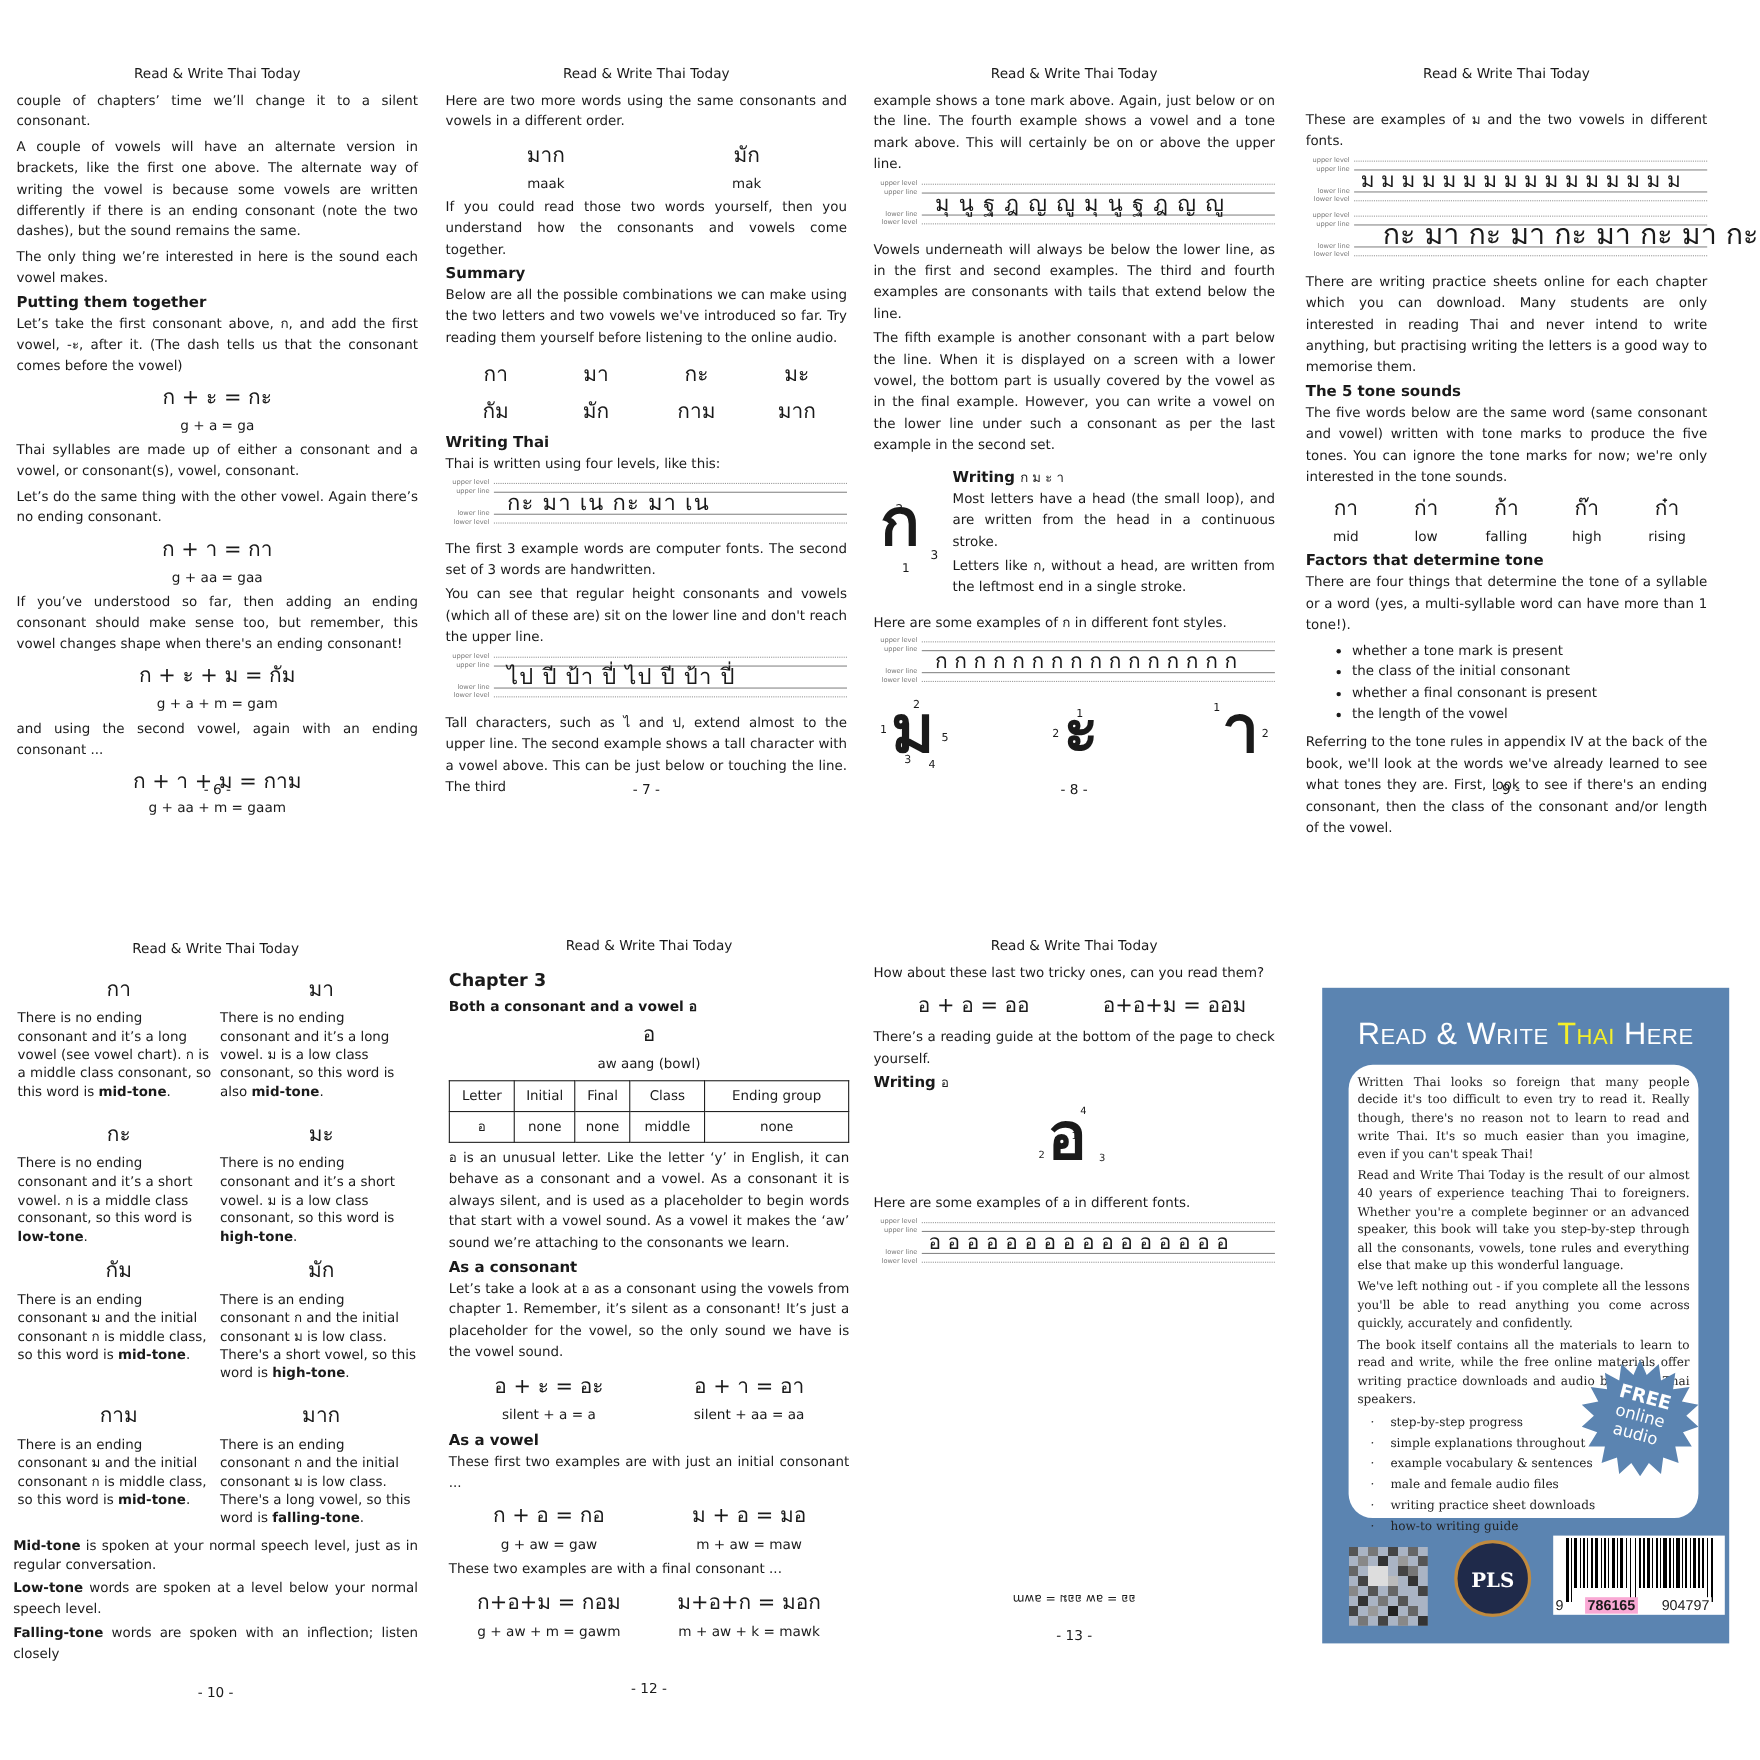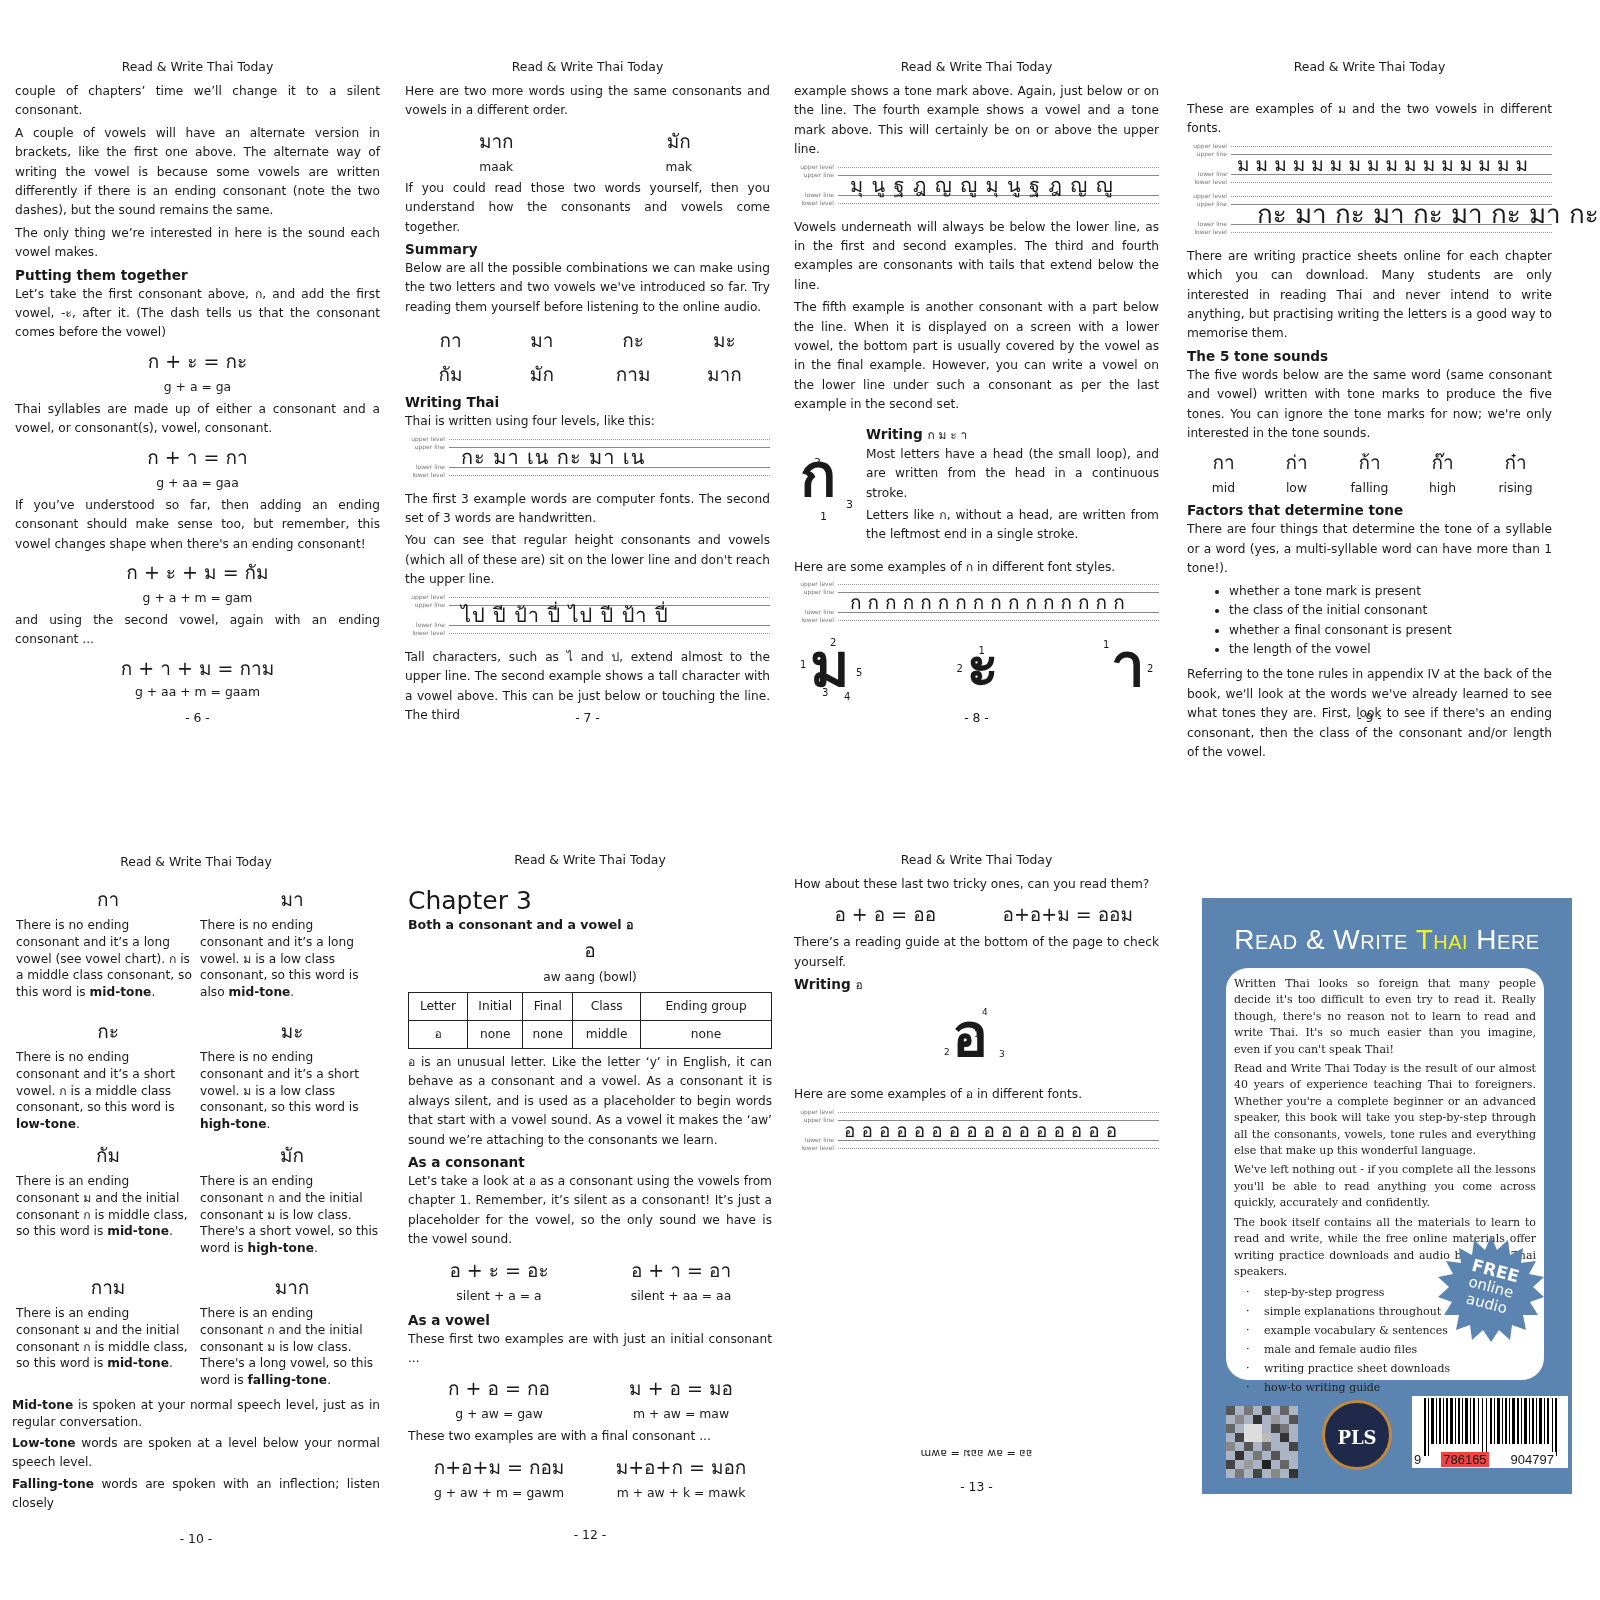--- a/index.html
+++ b/index.html
@@ -54,20 +54,21 @@
 <div class="page" style="left:15px; top:58px; width:365px; height:670px;">
   <div class="hdr">Read &amp; Write Thai Today</div>
   <p>couple of chapters’ time we’ll change it to a silent consonant.</p>
   <p>A couple of vowels will have an alternate version in brackets, like the first one above. The alternate way of writing the vowel is because some vowels are written differently if there is an ending consonant (note the two dashes), but the sound remains the same.</p>
   <p>The only thing we’re interested in here is the sound each vowel makes.</p>
   <h3>Putting them together</h3>
   <p>Let’s take the first consonant above, ก, and add the first vowel, -ะ, after it. (The dash tells us that the consonant comes before the vowel)</p>
   <div class="eq th">ก + ะ = กะ</div>
   <div class="tr">g + a = ga</div>
   <p>Thai syllables are made up of either a consonant and a vowel, or consonant(s), vowel, consonant.</p>
+  <p>Let’s do the same thing with the other vowel. Again there’s no ending consonant.</p>
   <div class="eq th">ก + า = กา</div>
   <div class="tr">g + aa = gaa</div>
   <p>If you’ve understood so far, then adding an ending consonant should make sense too, but remember, this vowel changes shape when there's an ending consonant!</p>
   <div class="eq th">ก + ะ + ม = กัม</div>
   <div class="tr">g + a + m = gam</div>
   <p>and using the second vowel, again with an ending consonant ...</p>
   <div class="eq th">ก + า + ม = กาม</div>
   <div class="tr" style="margin-bottom:0; line-height:18px;">g + aa + m = gaam</div>
   <div class="pnum" style="top:650px;">- 6 -</div>
 </div>
@@ -279,21 +280,21 @@
       </div>
   </div>
   <p style="margin-top:8px; line-height:17px;"><b>Mid-tone</b><span> is spoken at your normal speech level, just as in regular conversation.</span></p>
   <p style="line-height:19px;"><b>Low-tone</b><span> words are spoken at a level below your normal speech level.</span></p>
   <p><b>Falling-tone</b><span> words are spoken with an inflection; listen closely</span></p>
   <div class="pnum" style="top:676px;">- 10 -</div>
 </div>
 
 <div class="page" style="left:408px; top:851px; width:364px; height:690px;">
   <div class="hdr">Read &amp; Write Thai Today</div>
-  <div style="font-size:25px; font-weight:normal; line-height:28px; margin-top:12px;">Chapter 3</div>
+  <div style="font-size:16px; font-weight:bold; line-height:28px; margin-top:2px;">Chapter 3</div>
   <h3 style="font-size:12.6px; margin-top:0;">Both a consonant and a vowel อ</h3>
   <div style="text-align:center; font-size:19px; line-height:32px;">อ</div>
   <div style="text-align:center; line-height:22px;">aw aang (bowl)</div>
   <table class="ltr">
     <tbody>
         <tr>
       <td>Letter</td>
       <td>Initial</td>
       <td>Final</td>
       <td>Class</td>
@@ -466,17 +467,17 @@
         <rect x="124" y="0" width="1" height="46"></rect>
           <rect x="127" y="0" width="3" height="46"></rect>
           <rect x="132" y="0" width="1" height="46"></rect>
           <rect x="135" y="0" width="2" height="46"></rect>
         <rect x="140" y="0" width="1" height="58"></rect>
           <rect x="143" y="0" width="2" height="58"></rect>
       </g>
     </svg>
     <div class="num">
       <span>9</span>
-      <span style="background:#ef4444; padding:0 2px;">786165</span>
+      <span style="background:#f9a8d4; padding:0 2px;font-weight:bold;">786165</span>
       <span style="background:#fff; padding:0 2px; margin-right:10px;">904797</span>
     </div>
   </div>
 </div>
 
 </body></html>

